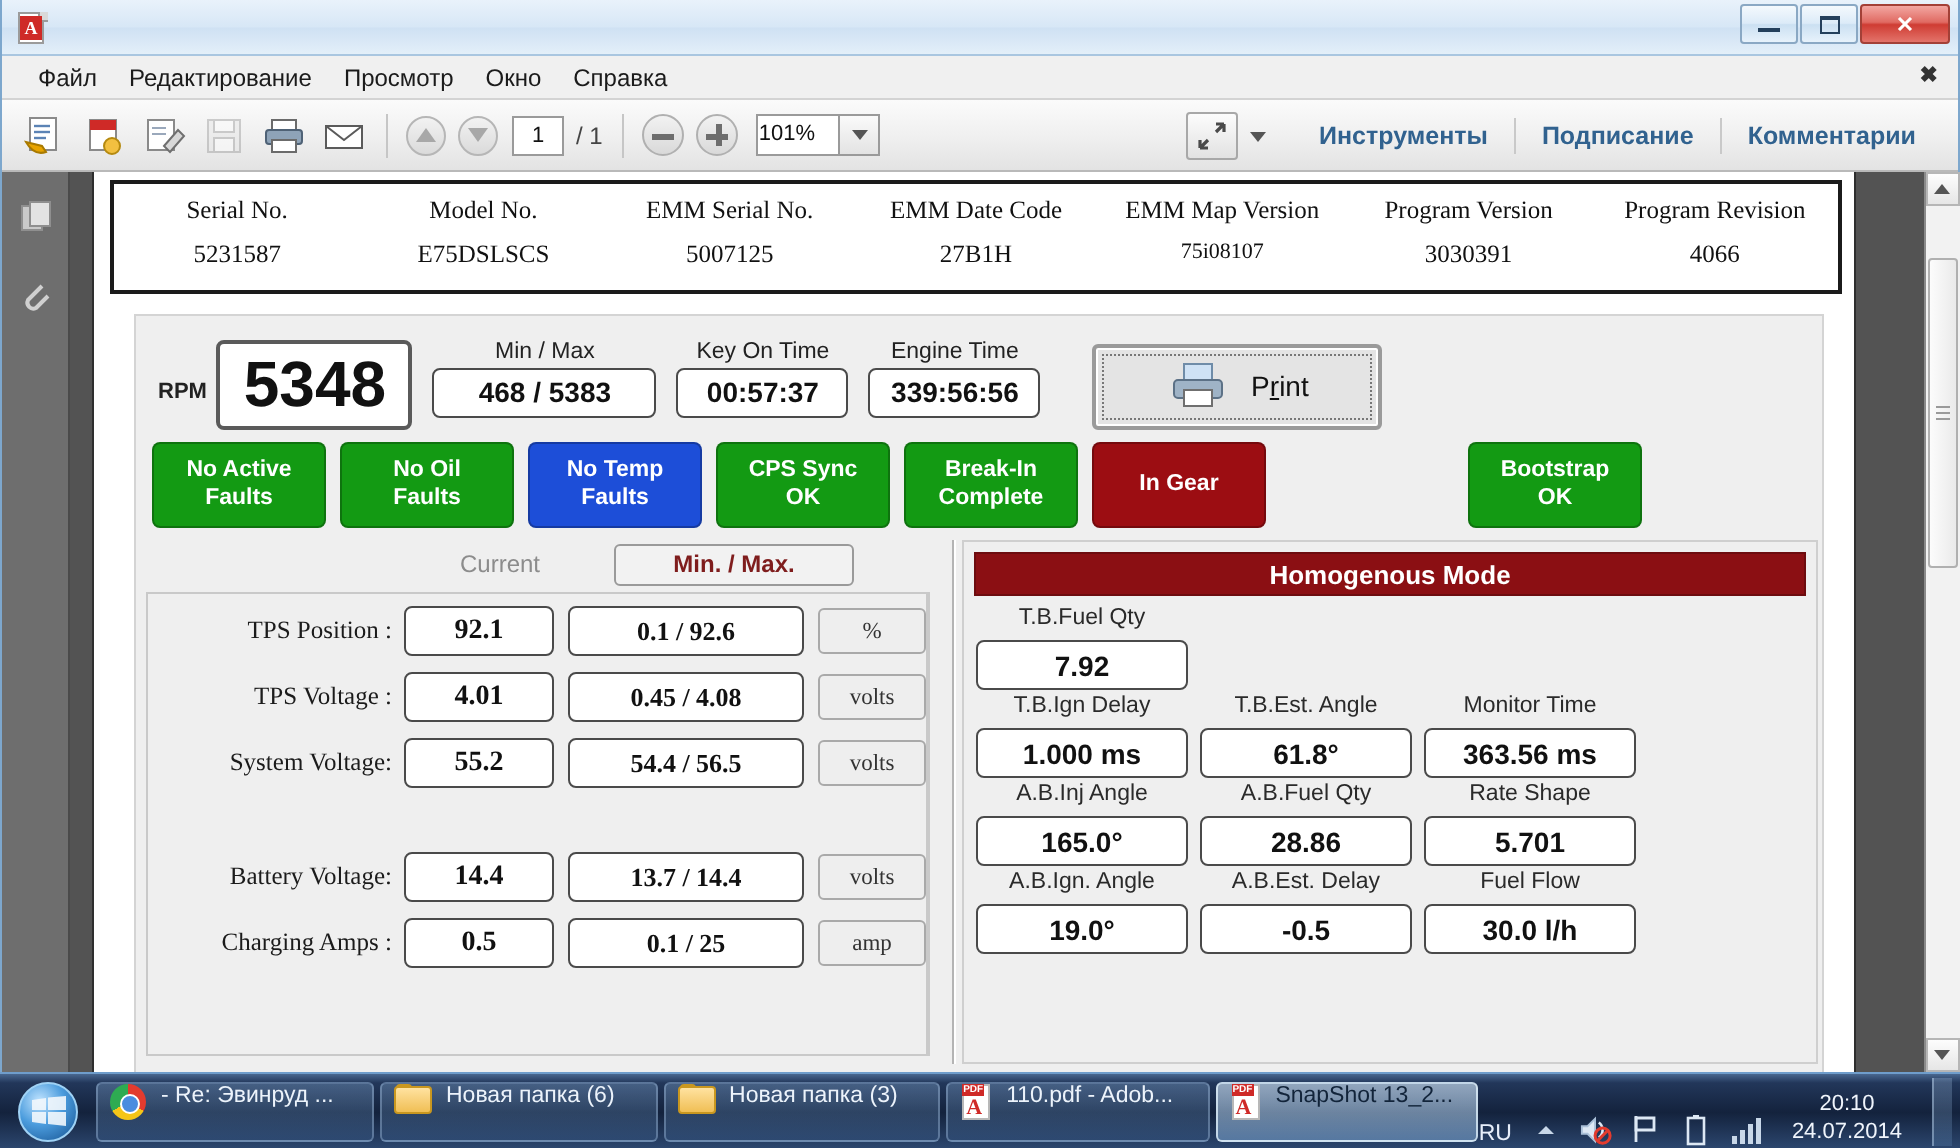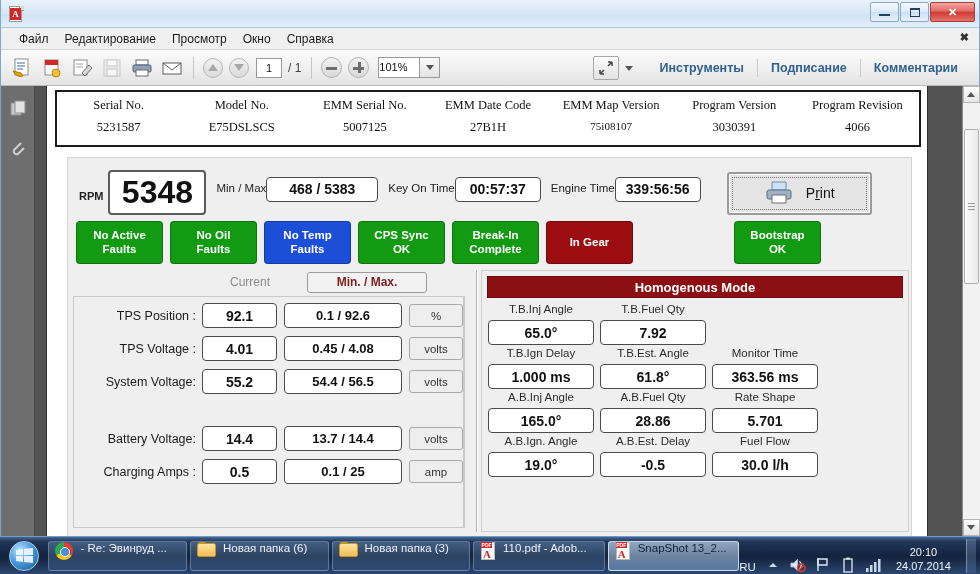--- a/index.html
+++ b/index.html
@@ -152,21 +152,21 @@
   .row-gauge {
     position: absolute; left: 6px; top: 4px; width: 832px; height: 54px;
     display: flex; align-items: center;
   }
   .lbl-rpm { font-size: 11px; color: #222; font-weight: bold; margin: 14px 5px 0 5px; }
   .rpm-box {
     width: 98px; height: 45px; background: #fff; border: 2px solid #5a5a5a; border-radius: 4px;
     display: flex; align-items: center; justify-content: center;
     font-size: 32px; font-weight: bold; color: #111; margin-top: 7px;
   }
-  .field-group { display: flex; flex-direction: row; align-items: center; margin-left: 10px; }
+  .field-group { display: flex; flex-direction: column; align-items: center; margin-left: 10px; }
   .field-cap { font-size: 11.5px; color: #222; margin-bottom: 2px; }
   .field-val {
     background: #fff; border: 1.5px solid #4a4a4a; border-radius: 4px;
     font-size: 14px; font-weight: bold; color: #111;
     display: flex; align-items: center; justify-content: center;
     height: 25px; padding: 0 8px;
   }
   .w-minmax { width: 112px; }
   .w-time { width: 86px; }
   .print-btn {
@@ -203,21 +203,21 @@
   .rpanel { flex: 1; position: relative; border: 1px solid #cfcfcf; background: #efefef; }
   .lhead { display: flex; align-items: center; height: 24px; padding-left: 128px; }
   .lhead .cur { width: 98px; text-align: center; font-size: 12px; color: #8c8c8c; }
   .minmax-btn {
     width: 120px; height: 21px; margin-left: 8px;
     background: #f2f2f2; border: 1px solid #9a9a9a; border-radius: 3px;
     font-size: 12px; color: #7f1d1d; display: flex; align-items: center; justify-content: center; font-weight: bold;
   }
   .lgroup {
     position: absolute; left: 0; top: 26px; width: 392px; height: 232px;
-    border: 1px solid #c9c9c9; border-right: 2px solid #c9c9c9;
+    border: 1px solid #c9c9c9; border-right: 2px solid #c9c9c9; font-family: Liberation Serif, serif;
   }
   .meas-row { display: flex; align-items: center; height: 29px; margin-top: 4px; }
   .meas-row .lab {
     width: 128px; text-align: right; padding-right: 6px;
     font-size: 12.5px; color: #1b1b1b;
   }
   .meas-row .cur {
     width: 75px; height: 25px; background: #fff; border: 1.5px solid #4a4a4a; border-radius: 4px;
     font-size: 14px; font-weight: bold; color: #111;
     display: flex; align-items: center; justify-content: center;
@@ -599,24 +599,20 @@
             <div class="divider">
                 <div class="groove"></div>
               </div>
 
             <div class="rpanel">
               <div class="rhead">Homogenous Mode</div>
               <div class="rgrid">
 
                 <div class="rrow">
                   <div class="rcell">
-                    <div class="cap">T.B.Inj Angle</div>
-                    <div class="val">65.0°</div>
-                  </div>
-                  <div class="rcell">
                     <div class="cap">T.B.Fuel Qty</div>
                     <div class="val">7.92</div>
                   </div>
                   <div class="rcell empty">
                     <div class="cap"></div>
                     <div class="val"></div>
                   </div>
                 </div>
 
                 <div class="rrow">

